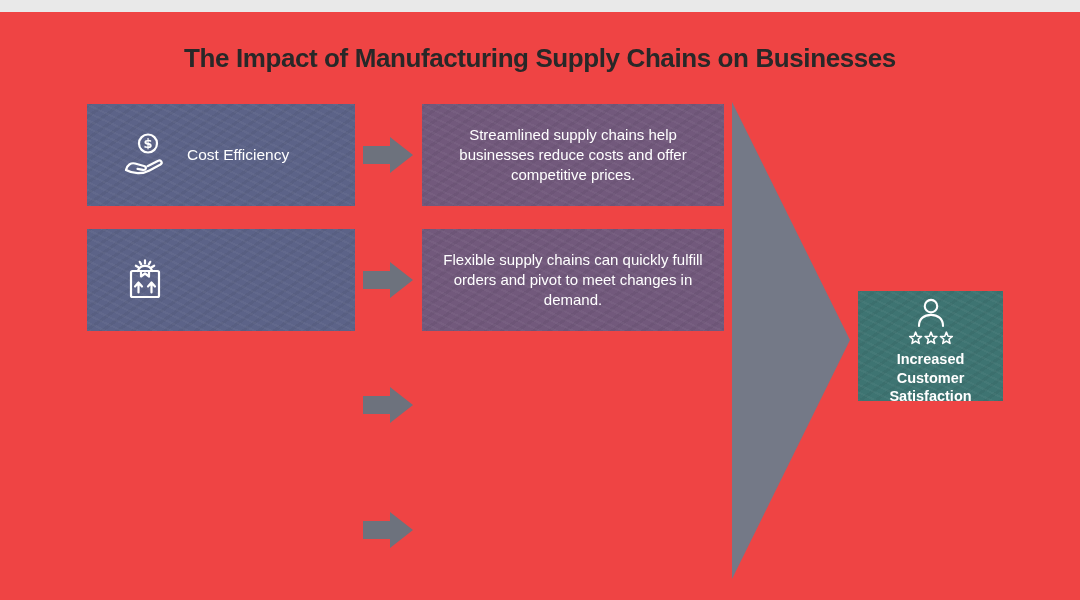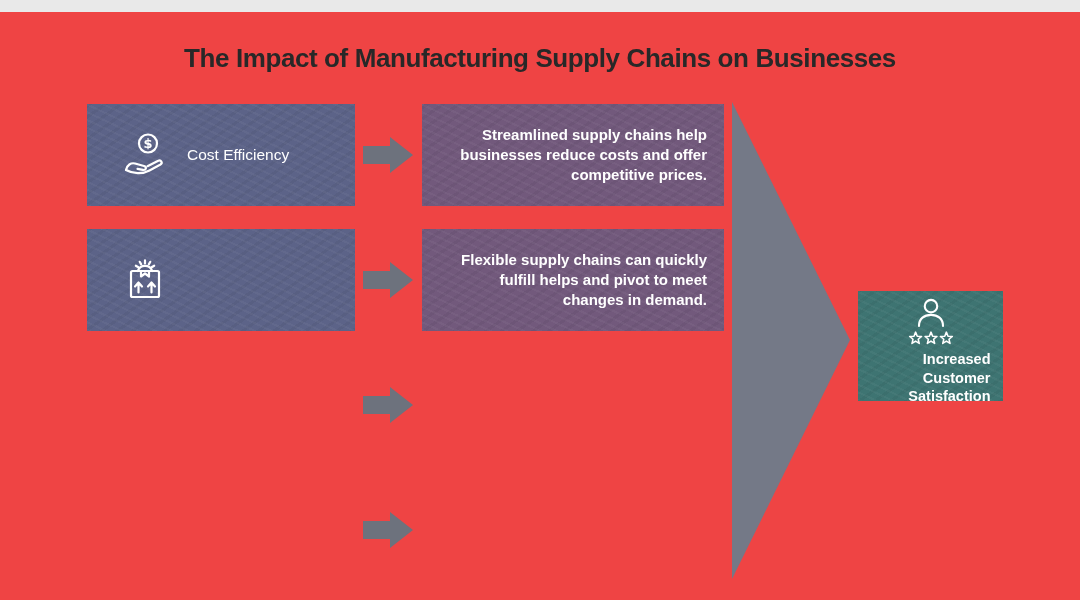--- a/index.html
+++ b/index.html
@@ -33,38 +33,38 @@
     content:""; position:absolute; inset:0; pointer-events:none;
     background-image:
       repeating-linear-gradient(25deg, rgba(255,255,255,.035) 0 2px, transparent 2px 7px),
       repeating-linear-gradient(-35deg, rgba(0,0,0,.045) 0 3px, transparent 3px 9px);
   }
   .factor-label {
     font-size:15.5px; font-weight:normal; line-height:1.25;
     max-width:165px; position:relative; z-index:1;
   }
   .desc-text {
-    margin:0; padding:0 17px; font-size:15px; font-weight:bold;
-    line-height:1.32; text-align:right; position:relative; z-index:1;
+    margin:0; padding:0 17px; font-size:15px; font-weight:normal;
+    line-height:1.32; text-align:center; position:relative; z-index:1;
   }
   .icon-wrap { flex:0 0 auto; display:flex; align-items:center; position:relative; z-index:1; }
   .small-arrow {
     position:absolute; left:276px; top:31px; width:52px; height:40px;
   }
   .small-arrow polygon { fill:var(--arrow,#6d727d); }
   .big-arrow { position:absolute; left:732px; top:90px; width:118px; height:477px; }
   .big-arrow polygon { fill:var(--big-arrow,#747987); }
   .result-box {
     position:absolute; left:858px; top:279px; width:145px; height:110px;
     background:var(--result-box,#3e7472); color:#fff;
     display:flex; flex-direction:column; align-items:center;
     padding-top:7px; box-sizing:border-box;
   }
   .result-label {
-    font-size:14.5px; font-weight:bold; line-height:1.28; text-align:right;
+    font-size:14.5px; font-weight:bold; line-height:1.28; text-align:center;
     max-width:120px; position:relative; z-index:1; margin-top:2px;
   }
   .ic { stroke:#ffffff; fill:none; stroke-width:2.2; stroke-linecap:round; stroke-linejoin:round; }
   .ic text { stroke:none; fill:#ffffff; font-family:"DejaVu Sans", sans-serif; font-weight:bold; }
 </style>
 </head>
 <body>
 
 <div class="canvas">
 
@@ -100,21 +100,21 @@
           <path d="M20 15 V20.5 L24 17.5 L28 20.5 V15"></path>
           <path d="M17.5 36.5 V27.5 M14 30.5 L17.5 26.5 L21 30.5"></path>
           <path d="M30.5 36.5 V27.5 M27 30.5 L30.5 26.5 L34 30.5"></path>
         </svg>
       </span>
     </div>
     <svg class="small-arrow" viewBox="0 0 52 40">
       <polygon points="0,11 27,11 27,2 50,20 27,38 27,29 0,29"></polygon>
     </svg>
     <div class="desc-box">
-      <p class="desc-text">Flexible supply chains can quickly fulfill helps and pivot to meet changes in demand.</p>
+      <p class="desc-text">Flexible supply chains can quickly fulfill orders and pivot to meet changes in demand.</p>
     </div>
   </div>
 
   <div class="row row3">
     <svg class="small-arrow" viewBox="0 0 52 40">
       <polygon points="0,11 27,11 27,2 50,20 27,38 27,29 0,29"></polygon>
     </svg>
   </div>
 
   <div class="row row4">

